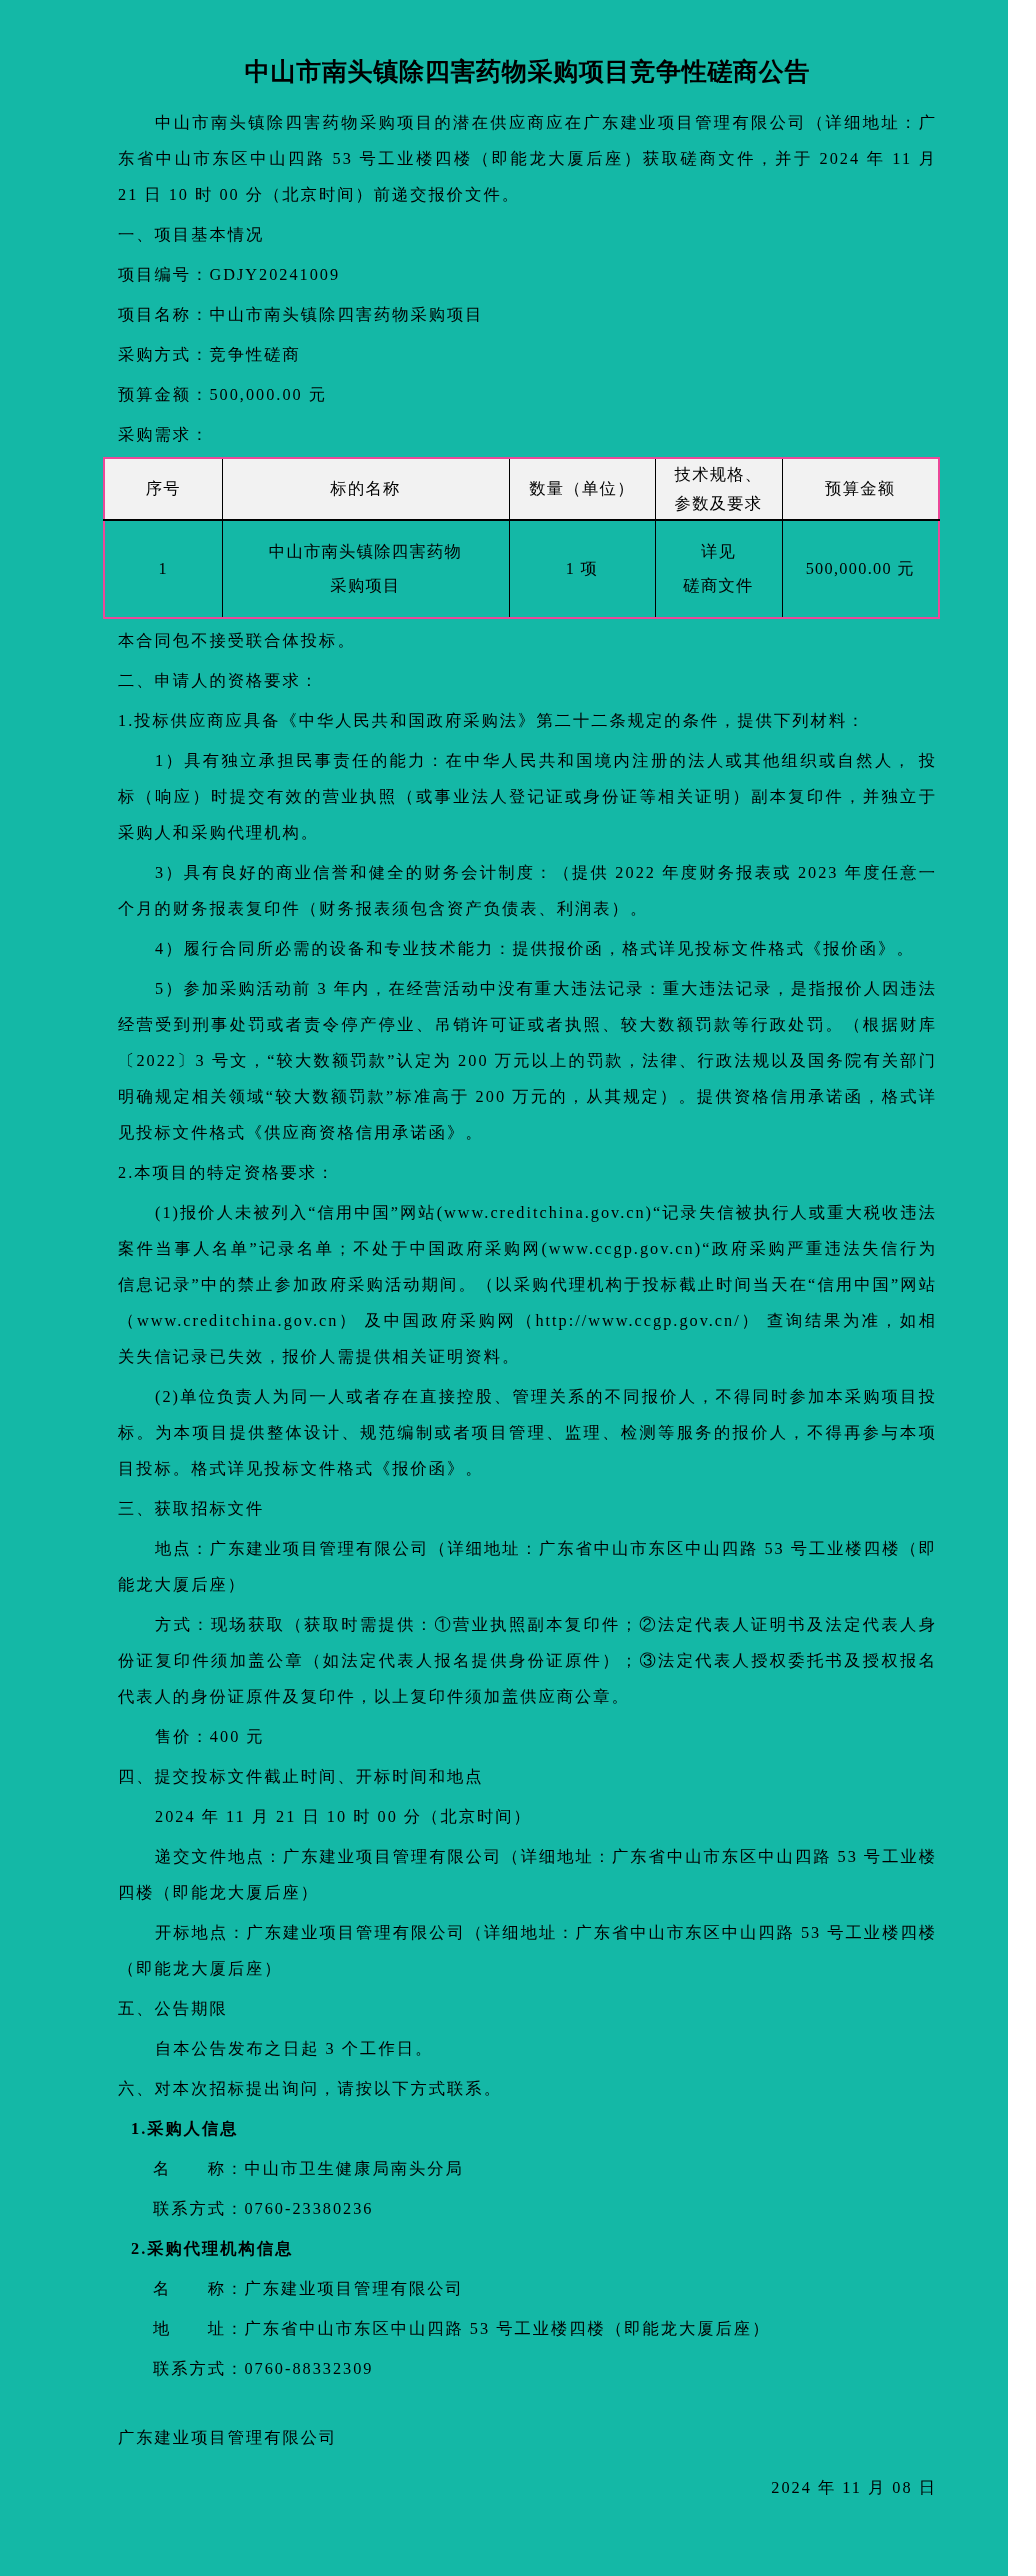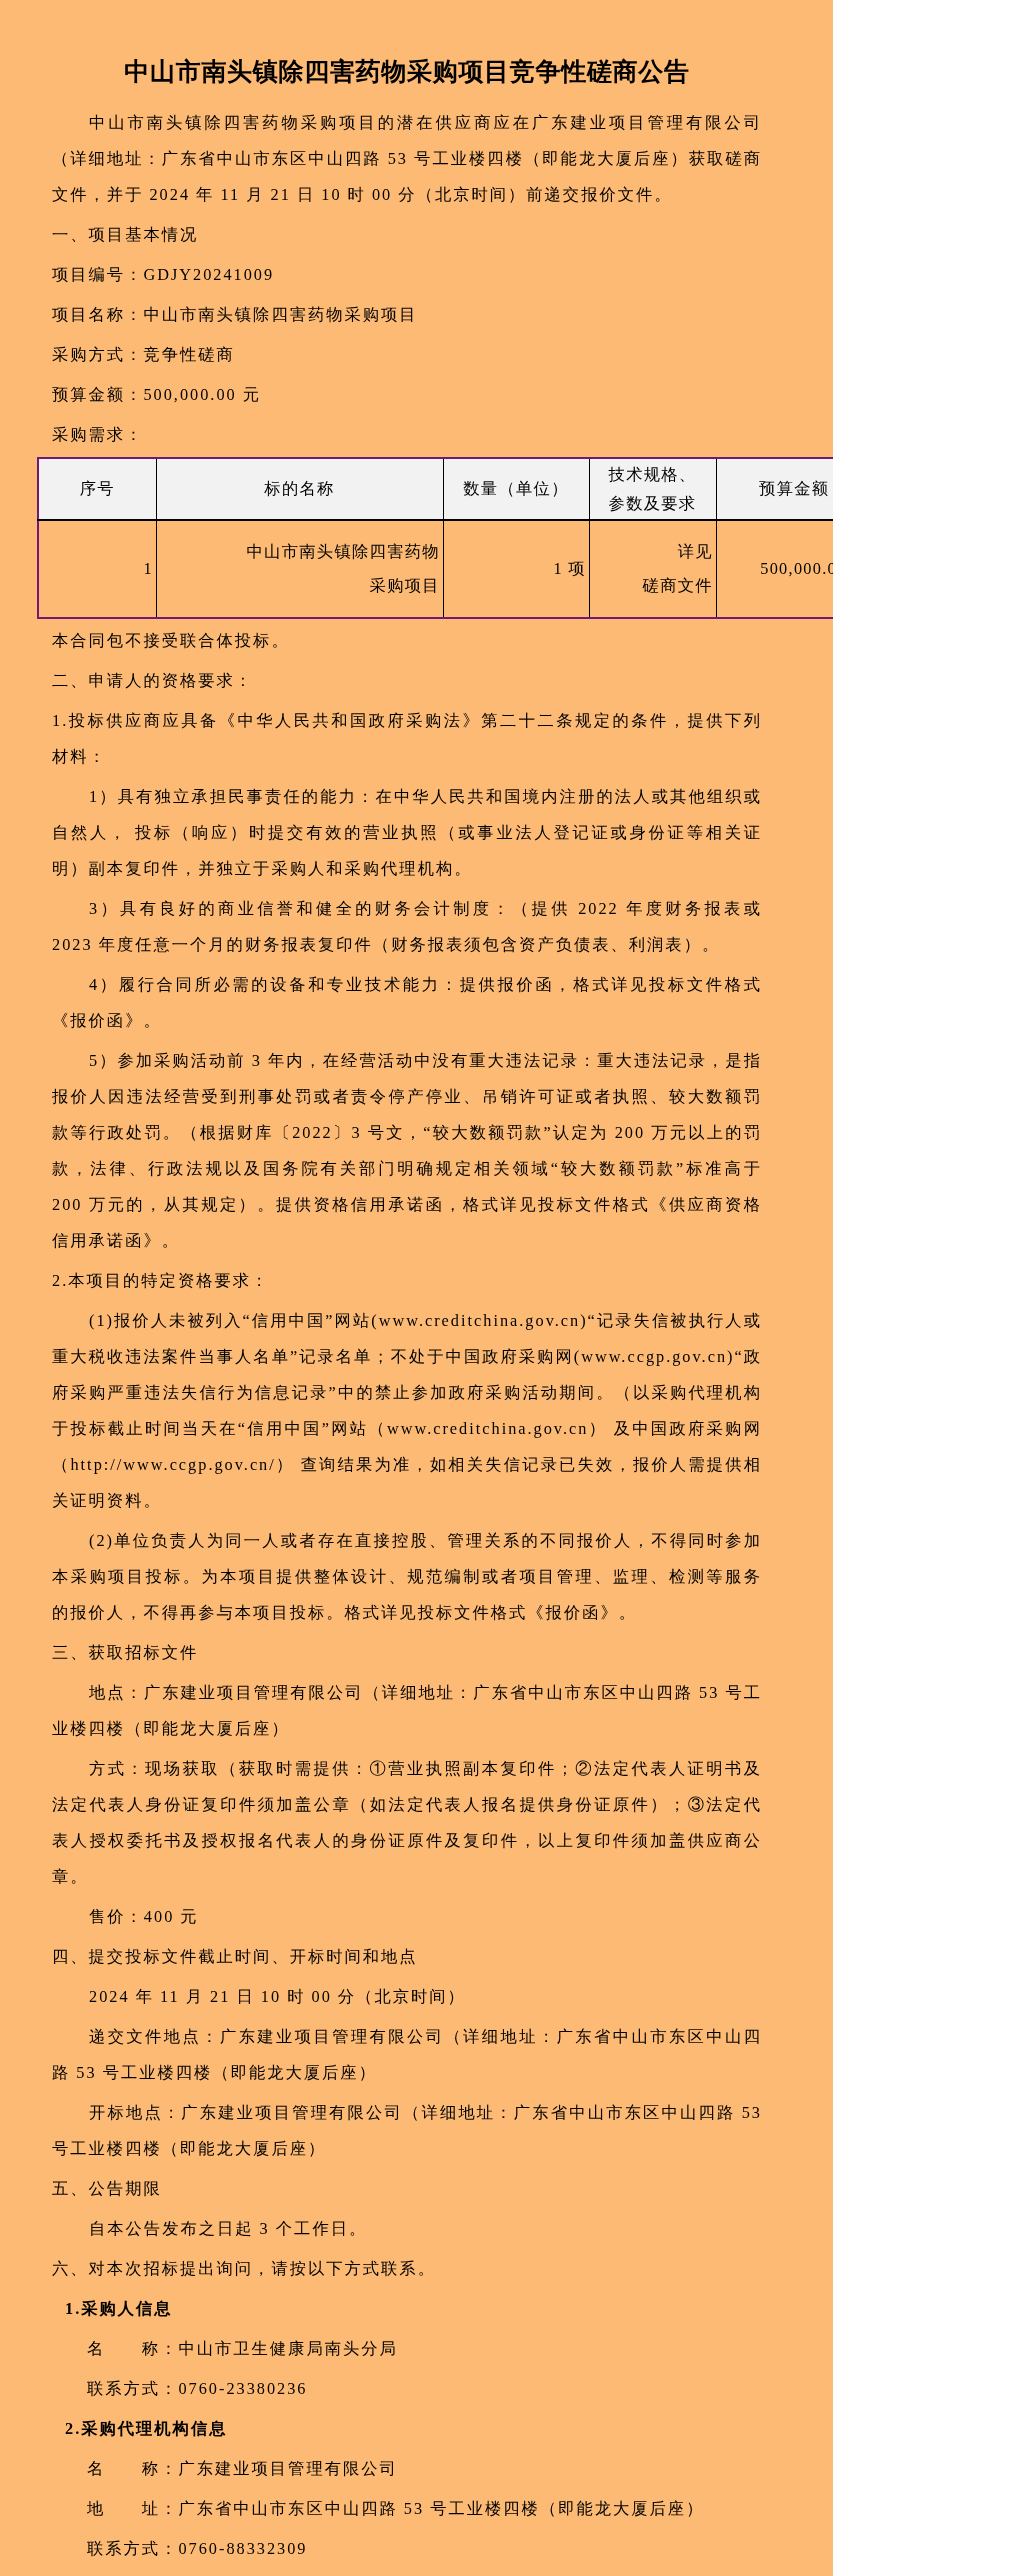--- a/index.html
+++ b/index.html
@@ -1,23 +1,23 @@
 <!DOCTYPE html>
 <html style="font-size:10.5px"><head>
 <meta charset="utf-8">
 <style>
   html, body { margin: 0; padding: 0; background: #ffffff; }
   .page {
     position: relative;
-    width: 833px;
+    width: 1008px;
     height: 2576px;
     box-sizing: border-box;
-    padding: 54px 67px 0 48px;
+    padding: 54px 67px 0 114px;
     overflow: hidden;
-    background: #fdba74;
+    background: #14b8a6;
     color: #000000;
     font-family: "Liberation Serif", "DejaVu Serif", serif;
   }
   .doc-title {
     font-size: 25px;
     font-weight: 700;
     text-align: center;
     line-height: 35px;
     letter-spacing: 0.7px;
     margin: 0 0 15.7px 0;
@@ -30,21 +30,21 @@
     text-align: justify;
   }
   .ind  { text-indent: 37px; }   
   .sub1 { text-indent: 13px; font-weight: bold; }   
   .sub2 { text-indent: 35px; }   
   table.req {
     border-collapse: collapse;
     table-layout: fixed;
     width: 834px;
     margin-left: -11px;
-    border: 2px solid #701a75;
+    border: 2px solid #ec4899;
   }
   table.req th, table.req td {
     border: 1.3px solid #000000;
     text-align: center;
     vertical-align: middle;
     font-size: 16.3px;
     letter-spacing: 1.3px;
     font-weight: normal;
     padding: 1.3px 2.6px;
     white-space: pre-line;
@@ -52,21 +52,20 @@
   }
   table.req th {
     background: #f2f2f2;
     height: 56px;
     line-height: 29px;
     border-bottom: 2px solid #000000;
   }
   table.req td {
     height: 93px;
     line-height: 34px;
-    text-align: right;
   }
   .col-seq   { width: 118px; }
   .col-name  { width: 287px; }
   .col-qty   { width: 146px; }
   .col-spec  { width: 127px; }
   .col-budget{ width: 157px; }
   .sig-company { text-align: left; margin-top: 33px; }
   .sig-date    { text-align: right; margin-top: 14.4px; }
 </style>
 </head>

